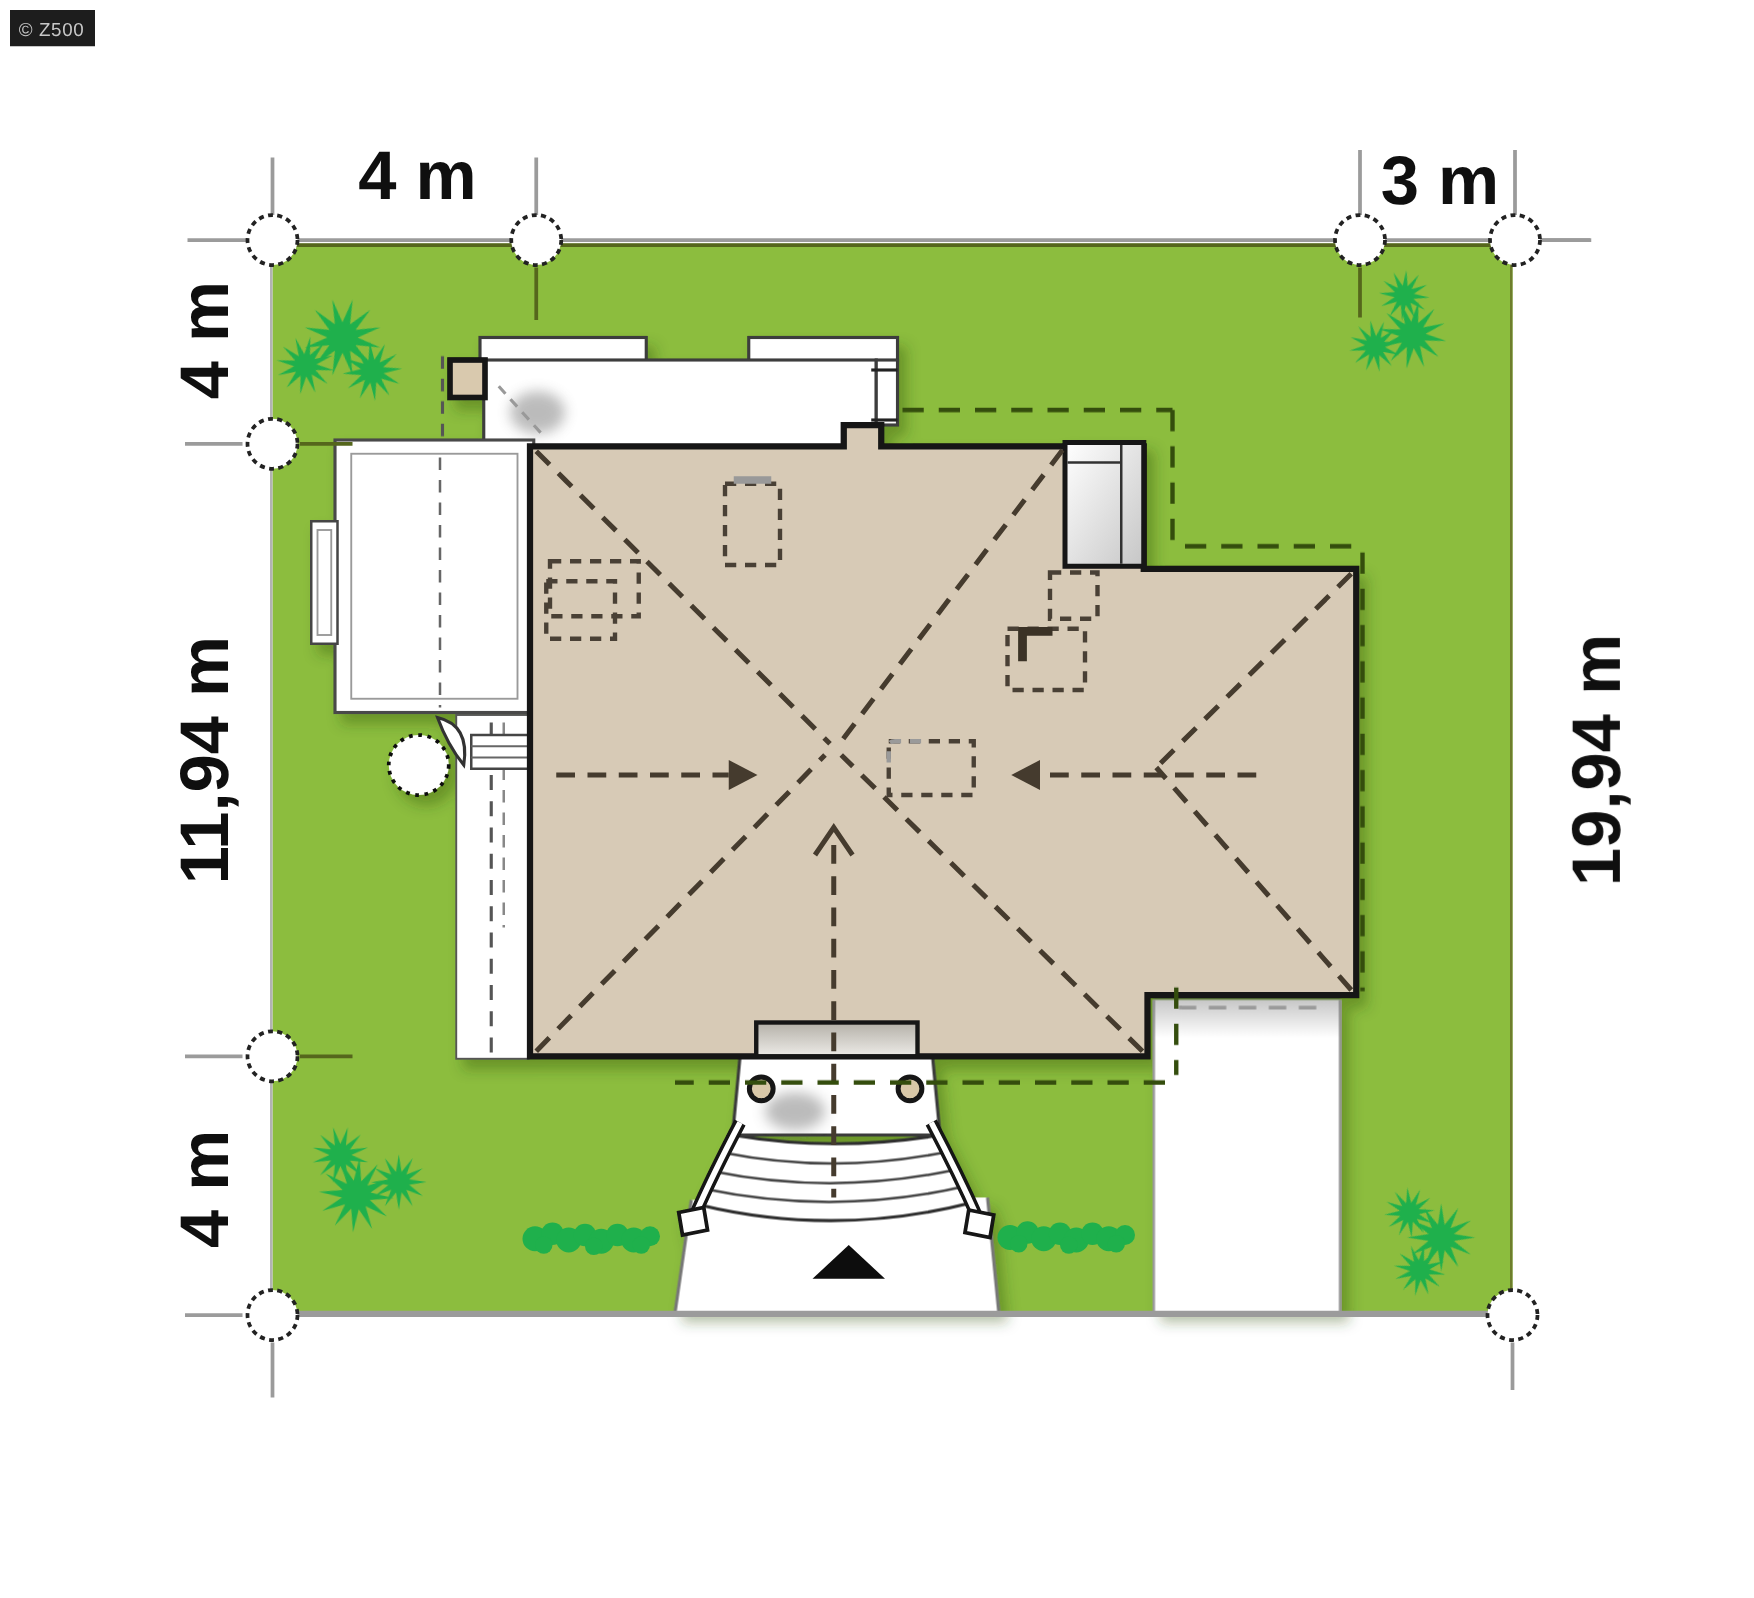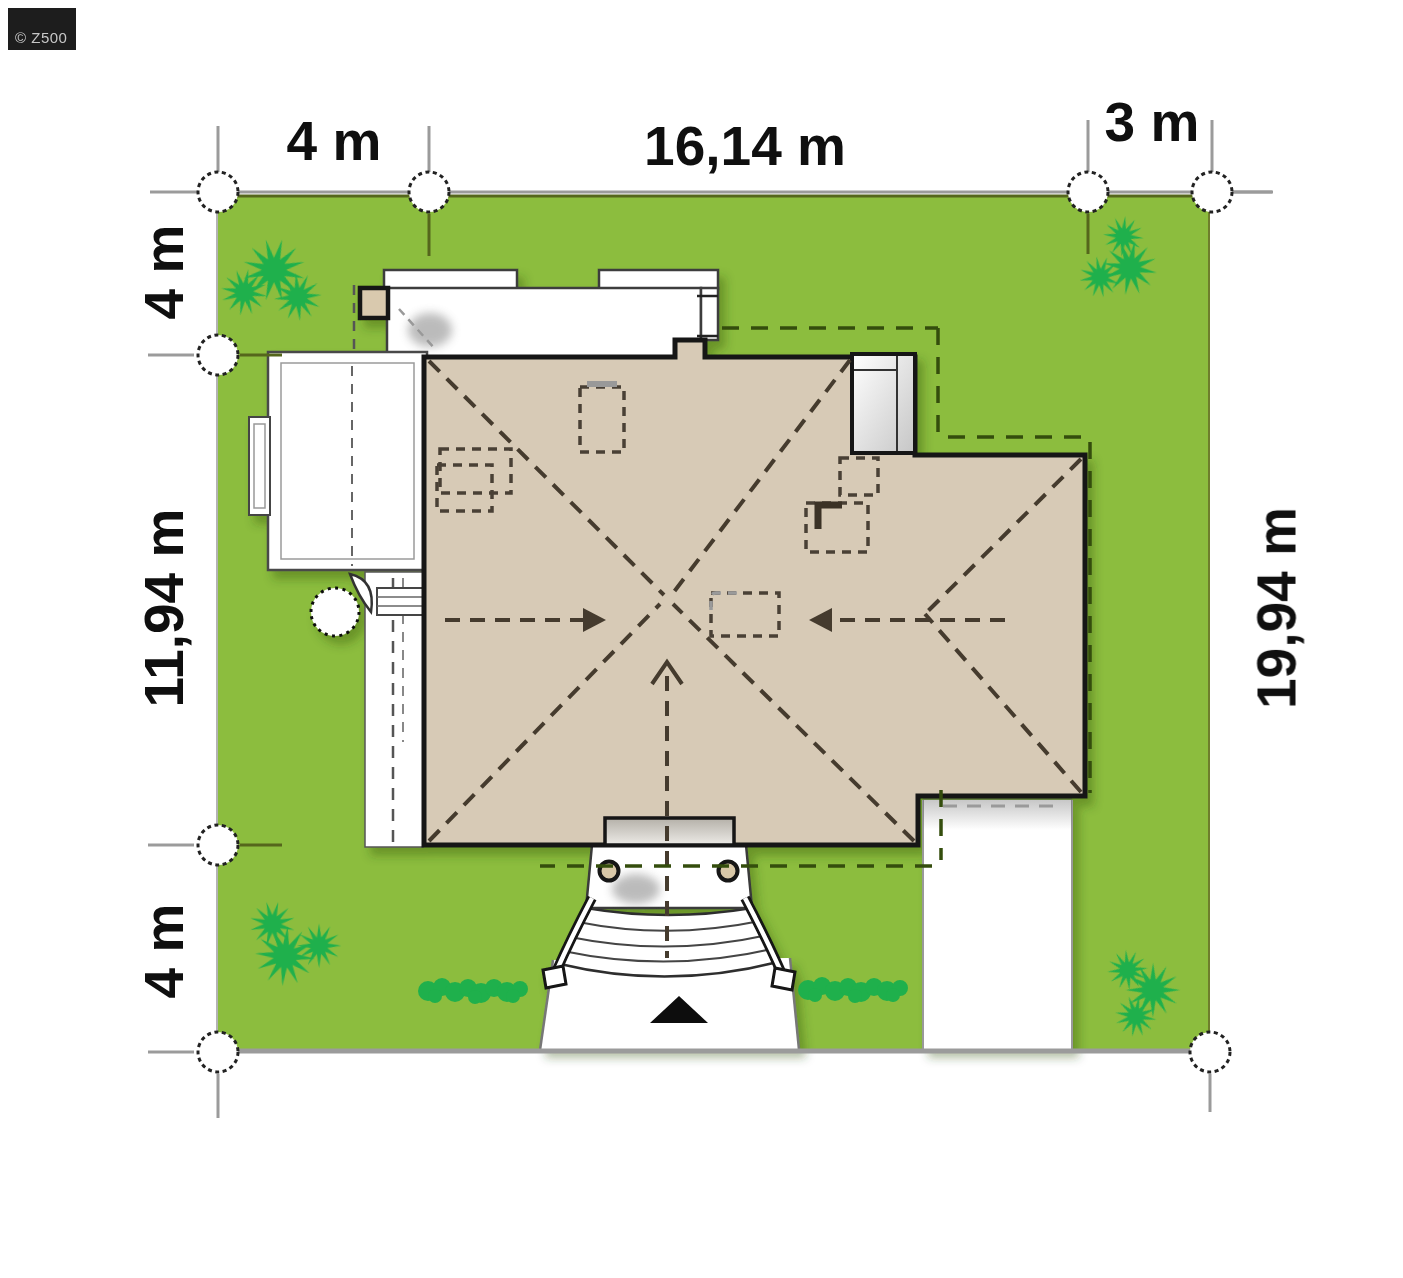--- a/index.html
+++ b/index.html
@@ -3,21 +3,21 @@
 <meta charset="utf-8">
 <style>
   html,body{margin:0;padding:0;background:#ffffff;}
   #stage{position:relative;width:1403px;height:1278px;background:#ffffff;overflow:hidden;
          font-family:"Liberation Sans", sans-serif;}
   #plan-svg{position:absolute;left:0;top:0;}
   .dim-label{position:absolute;font-weight:700;font-size:55px;color:#0f0f0f;white-space:nowrap;
              transform:translate(-50%,-50%);line-height:1;}
   .dim-label.vert{transform:translate(-50%,-50%) rotate(-90deg);}
   #watermark{position:absolute;left:8px;top:8px;background:#1d1d1d;color:#c7c7c7;
-             font-size:15px;padding:21px 9px 4px 7px;letter-spacing:0.5px;}
+             font-size:15px;padding:8px 9px 4px 7px;letter-spacing:0.5px;}
 </style>
 </head>
 <body>
 
 <div id="stage">
 
   <svg id="plan-svg" width="1403" height="1278" viewBox="0 0 1403 1278">
     <defs>
       <filter id="houseShadow" x="-10%" y="-10%" width="130%" height="130%">
         <feDropShadow dx="6" dy="8" stdDeviation="5" flood-color="#2f4a08" flood-opacity="0.35"></feDropShadow>
@@ -220,21 +220,20 @@
       <circle cx="1088" cy="192" r="20"></circle>
       <circle cx="1212" cy="192" r="20"></circle>
       <circle cx="218" cy="355" r="20"></circle>
       <circle cx="218" cy="845" r="20"></circle>
       <circle cx="218" cy="1052" r="20"></circle>
       <circle cx="1210" cy="1052" r="20"></circle>
     </g>
   </svg>
 
   <div class="dim-label" style="left:334px;top:141px;">4 m</div>
-  <div class="dim-label" style="left:745px;top:146px;">16,14 m</div>
-  <div class="dim-label" style="left:1152px;top:122px;">3 m</div>
+  <div class="dim-label" style="left:1152px;top:145px;">3 m</div>
   <div class="dim-label vert" style="left:164px;top:272px;">4 m</div>
   <div class="dim-label vert" style="left:164px;top:608px;">11,94 m</div>
   <div class="dim-label vert" style="left:164px;top:951px;">4 m</div>
   <div class="dim-label vert" style="left:1277px;top:608px;">19,94 m</div>
 
   <div id="watermark">© Z500</div>
 </div>
 
 </body></html>

